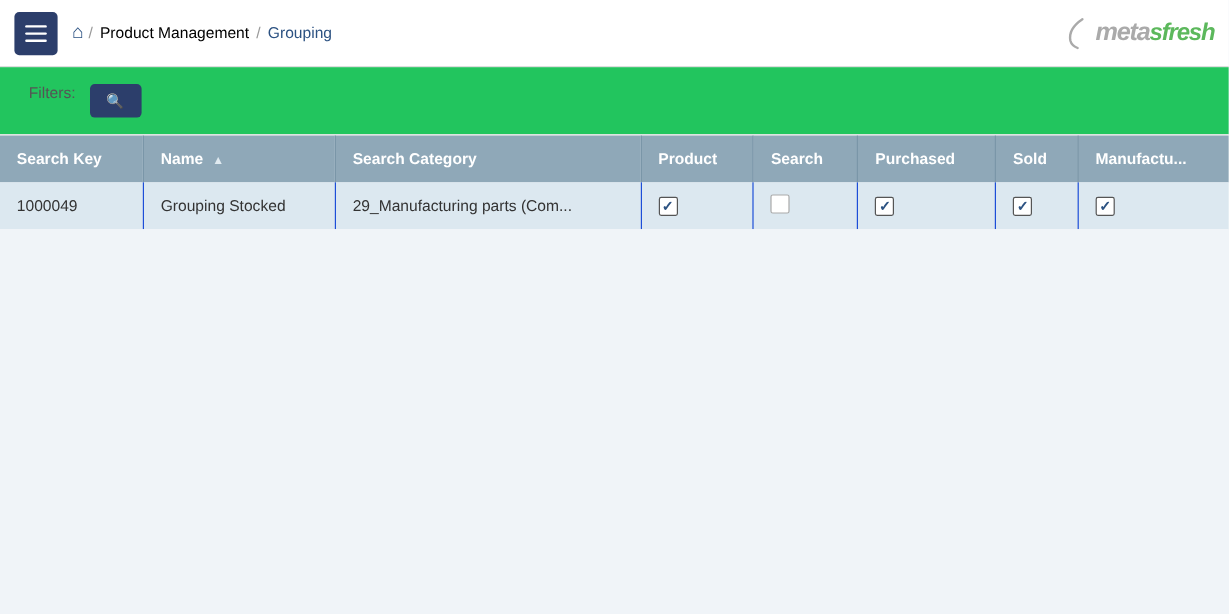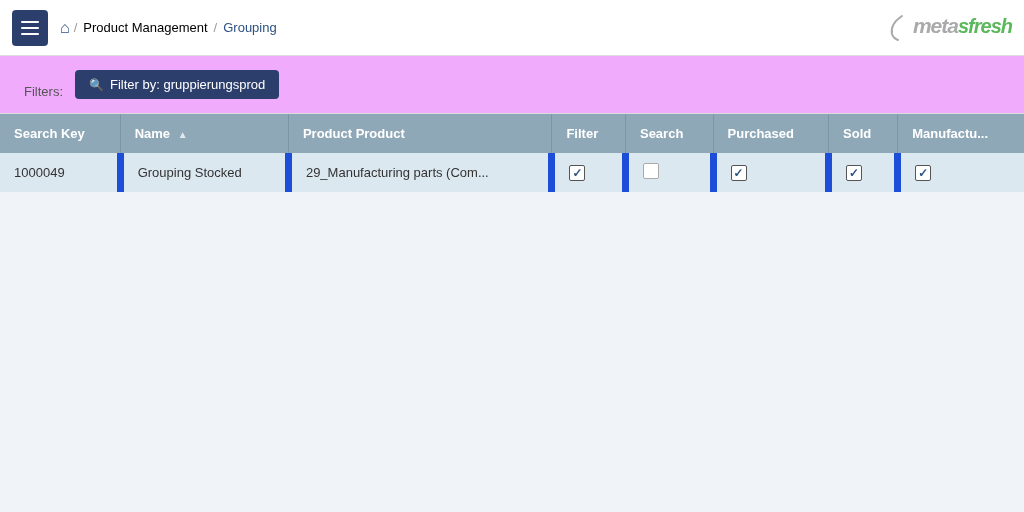--- a/index.html
+++ b/index.html
@@ -55,23 +55,23 @@
 
     .logo-area {
       display: flex;
       align-items: center;
       margin-left: auto;
     }
 
     
     .filters-bar {
       display: flex;
-      align-items: flex-end;
+      align-items: flex-start;
       padding: 14px 24px;
-      background: #f0abfc;
+      background: #22c55e;
       gap: 12px;
     }
     .filters-label {
       color: #555;
       font-size: 13px;
       font-weight: normal;
     }
     .filter-btn {
       background: #2c3e6b;
       color: #fff;
@@ -121,21 +121,21 @@
       color: #e0eaf0;
     }
     tbody tr {
       background: #dce8f0;
     }
     tbody tr:nth-child(even) {
       background: #cfe0ea;
     }
     tbody td {
       padding: 10px 14px;
-      border-right: 7px solid #1d4ed8;
+      border-right: 1px solid #1d4ed8;
       font-size: 13px;
       color: #333;
     }
     tbody td:last-child { border-right: none; }
 
     .checkbox-checked {
       display: inline-flex;
       align-items: center;
       justify-content: center;
       width: 16px;
@@ -187,40 +187,39 @@
       </svg>
       <span style="font-weight:bold; color:#aaa; font-size:21px;">meta</span><span style="font-weight:bold; color:#5cb85c; font-size:20px;margin-top:24px;">sfresh</span>
     </span>
   </div>
 </div>
 
 <div class="filters-bar">
   <span class="filters-label">Filters:</span>
   <button class="filter-btn">
     <span class="search-icon">🔍</span>
-    <span>Filter by: gruppierungsprod</span>
   </button>
 </div>
 
 <div class="table-container">
   <table>
     <thead>
       <tr>
         <th>
           <span>Search Key</span>
         </th>
         <th>
           <span>Name</span>
           <span class="sort-icon">▲</span>
         </th>
         <th>
-          <span>Product Product</span>
-        </th>
-        <th>
-          <span>Filter</span>
+          <span>Search Category</span>
+        </th>
+        <th>
+          <span>Product</span>
         </th>
         <th>
           <span>Search</span>
         </th>
         <th>
           <span>Purchased</span>
         </th>
         <th>
           <span>Sold</span>
         </th>

